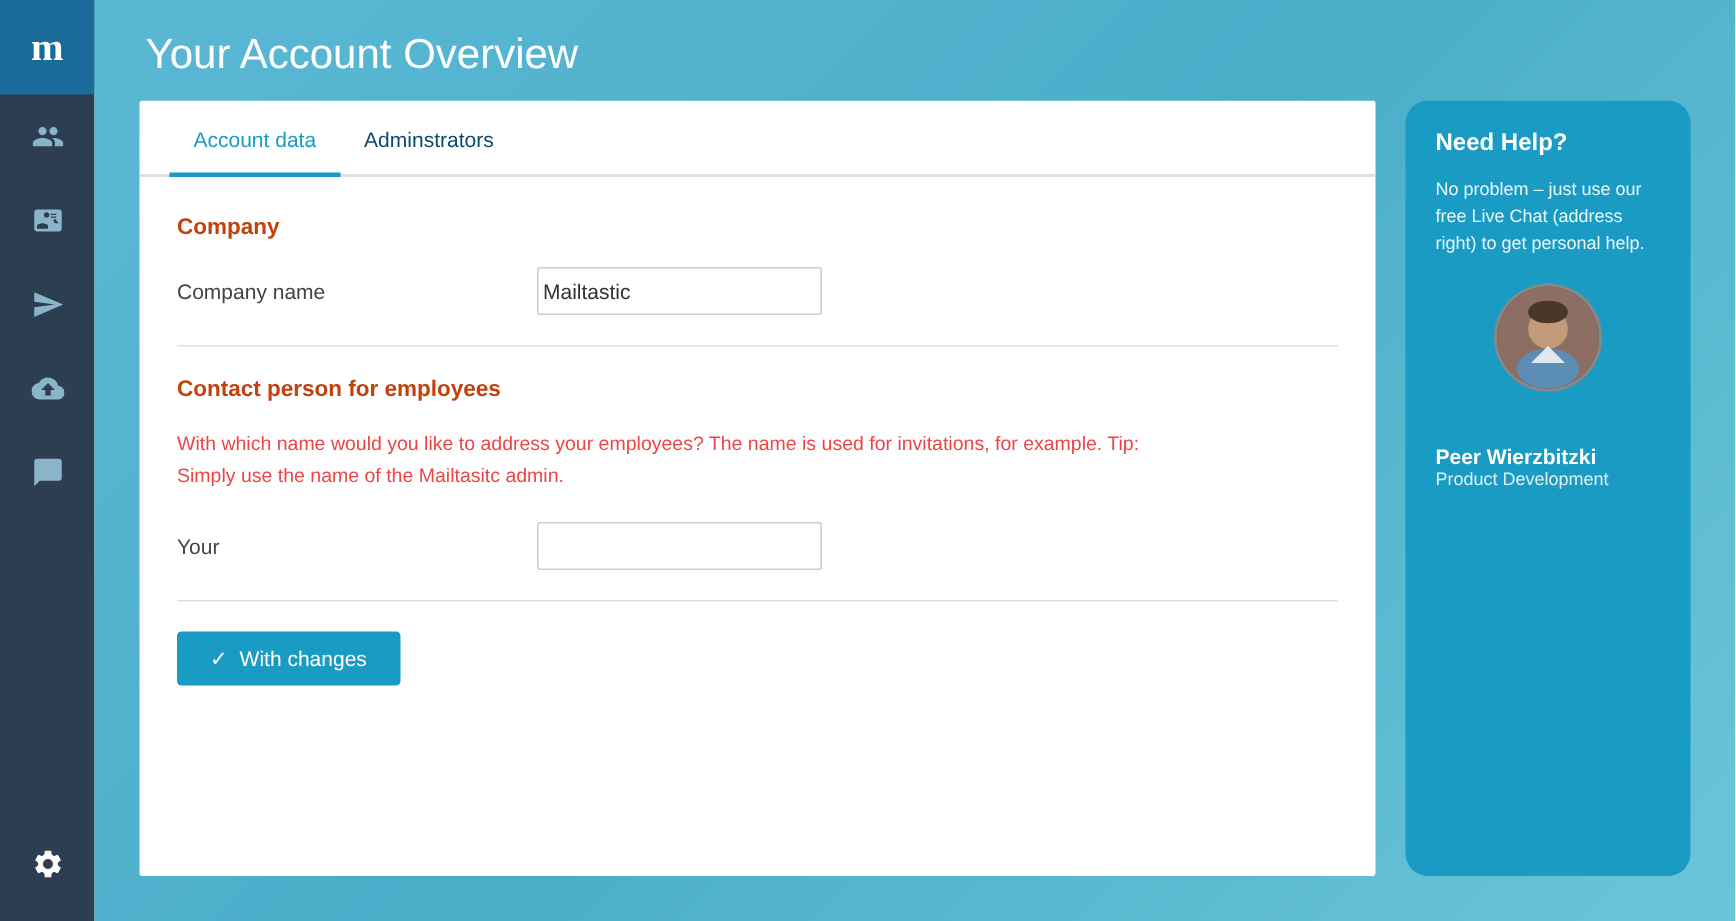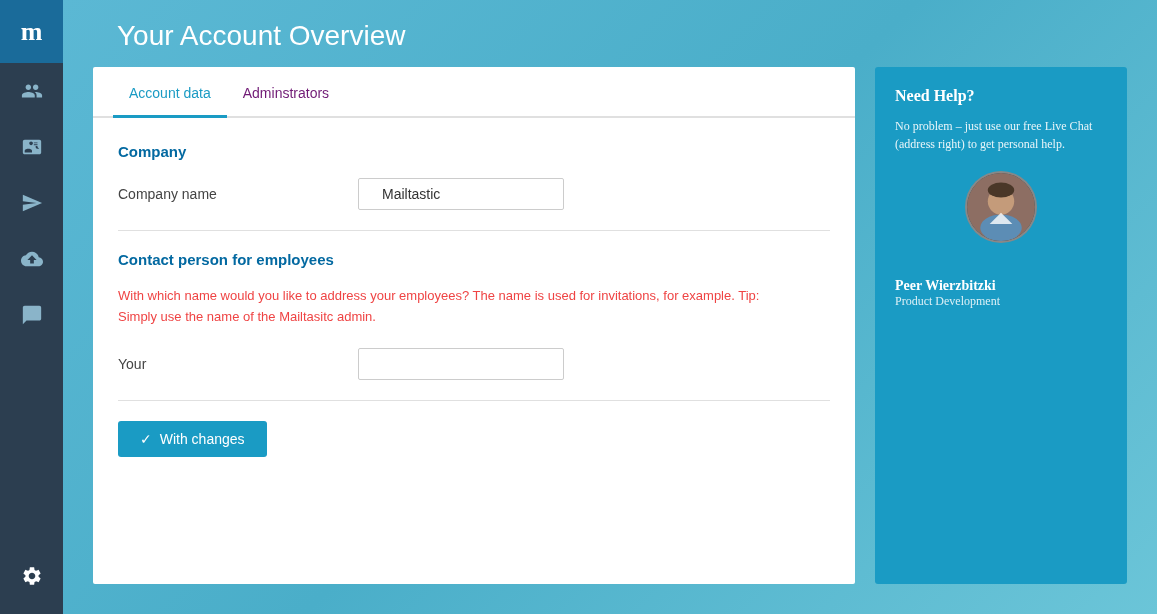--- a/index.html
+++ b/index.html
@@ -45,21 +45,20 @@
     .main {
       flex: 1;
       background: linear-gradient(135deg, #5bb8d4 0%, #4aaec9 50%, #6bc5d8 100%);
       display: flex;
       flex-direction: column;
       overflow: hidden;
     }
 
     .page-title-area {
       padding: 20px 30px 15px 34px;
-      margin-left: 20px;
     }
 
     .page-title {
       font-size: 28px;
       color: white;
       font-weight: 300;
     }
 
     .content-area {
       display: flex;
@@ -82,59 +81,59 @@
     
     .tabs {
       display: flex;
       border-bottom: 2px solid #e0e0e0;
       padding: 0 20px;
     }
     .tab {
       padding: 18px 16px 14px 16px;
       font-size: 14px;
       cursor: pointer;
-      color: #701a75;
+      color: #0c4a6e;
       text-decoration: none;
       border-bottom: 3px solid transparent;
       margin-bottom: -2px;
     }
     .tab.active {
       color: #1a9bc4;
       border-bottom: 3px solid #1a9bc4;
       font-weight: 500;
     }
 
     .card-body {
       padding: 25px 25px;
       flex: 1;
       overflow-y: auto;
     }
 
     .section-title {
-      color: #0369a1;
+      color: #c2410c;
       font-size: 15px;
       font-weight: 600;
       margin-bottom: 18px;
     }
 
     .form-row {
       display: flex;
       align-items: center;
       margin-bottom: 20px;
       gap: 40px;
     }
     .form-label {
       width: 200px;
       font-size: 14px;
       color: #444;
       flex-shrink: 0;
     }
     .form-input {
-      width: 206px;
-      padding: 7px 23px;
+      width: 190px;
+      padding: 7px 3px;
       border: 1px solid #ccc;
       border-radius: 2px;
       font-size: 14px;
       color: #333;
       outline: none;
     }
 
     .divider {
       border: none;
       border-top: 1px solid #e0e0e0;
@@ -157,29 +156,28 @@
       border-radius: 3px;
       font-size: 14px;
       cursor: pointer;
       display: flex;
       align-items: center;
       gap: 8px;
     }
 
     
     .help-card {
-      width: 252px;
+      width: 190px;
       background-color: #1a9bc4;
-      border-radius: 3px;
+      border-radius: 15px;
       padding: 20px;
       flex-shrink: 0;
       color: white;
       display: flex;
       flex-direction: column;
-      font-family: Liberation Serif, serif;
     }
     .help-title {
       font-size: 16px;
       font-weight: 700;
       margin-bottom: 12px;
     }
     .help-text {
       font-size: 12px;
       line-height: 1.5;
       margin-bottom: 18px;

